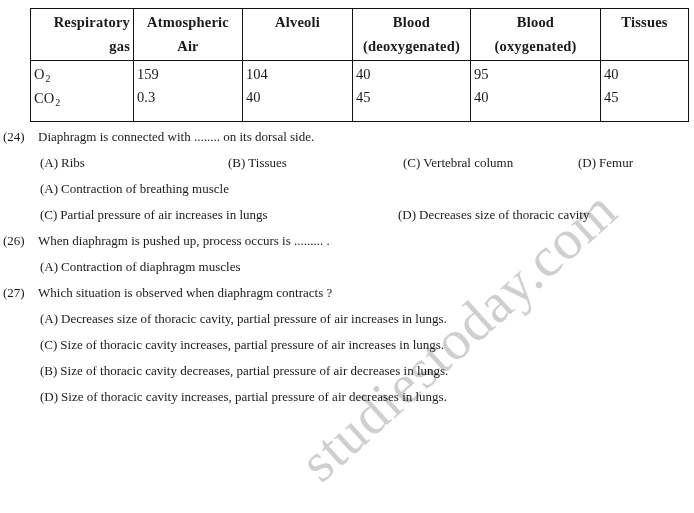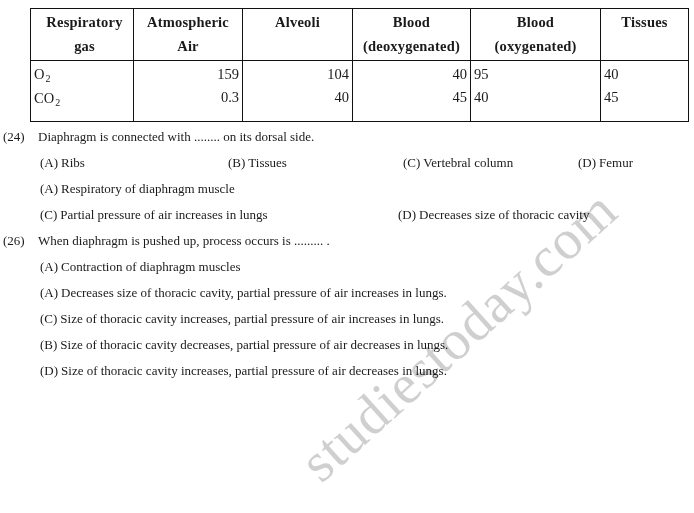--- a/index.html
+++ b/index.html
@@ -69,34 +69,34 @@
   table.gas-table th {
     font-weight: bold;
     font-size: 14.5px;
     line-height: 24px;
     text-align: center;
     height: 50px;
     padding: 1px 3px 0 3px;
     letter-spacing: 0.2px;
   }
   table.gas-table th.th-left {
-    text-align: center;
+    text-align: right;
     padding-left: 8px;
   }
   table.gas-table td {
     font-size: 14.5px;
     line-height: 23px;
     height: 58px;
     padding: 2px 3px 0 3px;
   }
   td.cell-gas {
     text-align: left;
     padding-left: 8px;
   }
-  td.cell-center { text-align: right; }
+  td.cell-center { text-align: left; }
   td.cell-left   { text-align: left; padding-left: 10px; }
   .gaslabel sub {
     font-size: 10px;
     vertical-align: baseline;
     position: relative;
     bottom: -3px;
     padding-left: 1px;
   }
   .stack-line { display: block; }
 
@@ -239,39 +239,43 @@
       <div class="opt-row">
         <span class="opt opt-inline-a"><span class="lbl">(A)</span><span>Ribs</span></span>
         <span class="opt opt-inline-b"><span class="lbl">(B)</span><span>Tissues</span></span>
         <span class="opt opt-inline-c"><span class="lbl">(C)</span><span>Vertebral column</span></span>
         <span class="opt opt-inline-d"><span class="lbl">(D)</span><span>Femur</span></span>
       </div>
     </div>
 
     <div class="question-block">
       <div class="opt-row">
-        <span class="opt opt-col-l"><span class="lbl">(A)</span><span>Respiratory of diaphragm muscle</span></span>
+        <span class="opt opt-col-l"><span class="lbl">(A)</span><span>Contraction of breathing muscle</span></span>
       </div>
       <div class="opt-row">
         <span class="opt opt-col-r"><span class="lbl">(D)</span><span>Decreases size of thoracic cavity</span></span>
         <span class="opt opt-col-l"><span class="lbl">(C)</span><span>Partial pressure of air increases in lungs</span></span>
       </div>
     </div>
 
     <div class="question-block">
       <div class="q-head">
         <span class="q-num">(26)</span>
         <span class="q-text">When diaphragm is pushed up, process occurs is ......... .</span>
       </div>
       <div class="opt-row">
         <span class="opt opt-col-l"><span class="lbl">(A)</span><span>Contraction of diaphragm muscles</span></span>
       </div>
     </div>
 
     <div class="question-block">
+      <div class="q-head">
+        <span class="q-num">(27)</span>
+        <span class="q-text">Which situation is observed when diaphragm contracts ?</span>
+      </div>
       <div class="opt-row">
         <span class="opt opt-full"><span class="lbl">(A)</span><span>Decreases size of thoracic cavity, partial pressure of air increases in lungs.</span></span>
       </div>
       <div class="opt-row">
         <span class="opt opt-full"><span class="lbl">(C)</span><span>Size of thoracic cavity increases, partial pressure of air increases in lungs.</span></span>
       </div>
       <div class="opt-row">
         <span class="opt opt-full"><span class="lbl">(B)</span><span>Size of thoracic cavity decreases, partial pressure of air decreases in lungs.</span></span>
       </div>
       <div class="opt-row">

